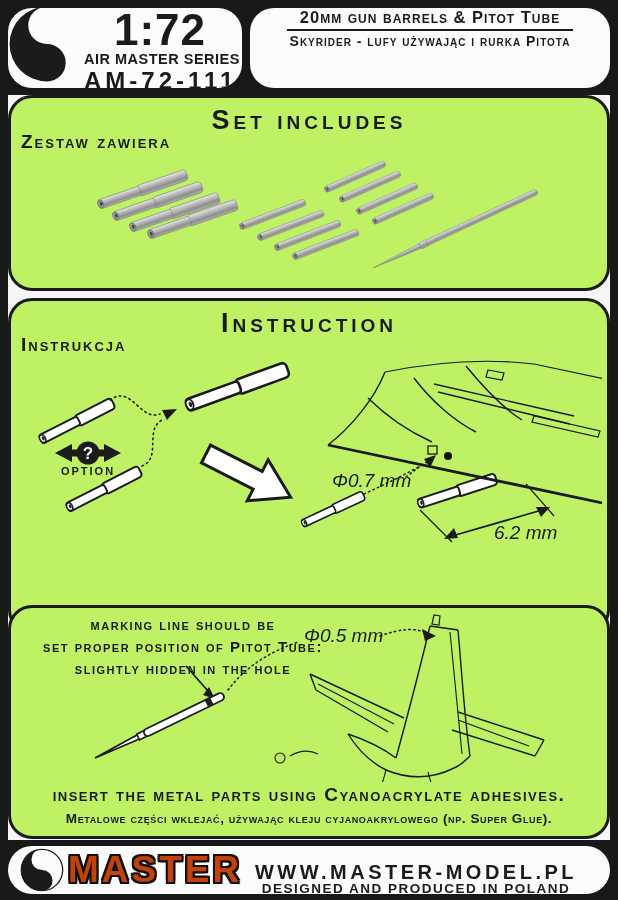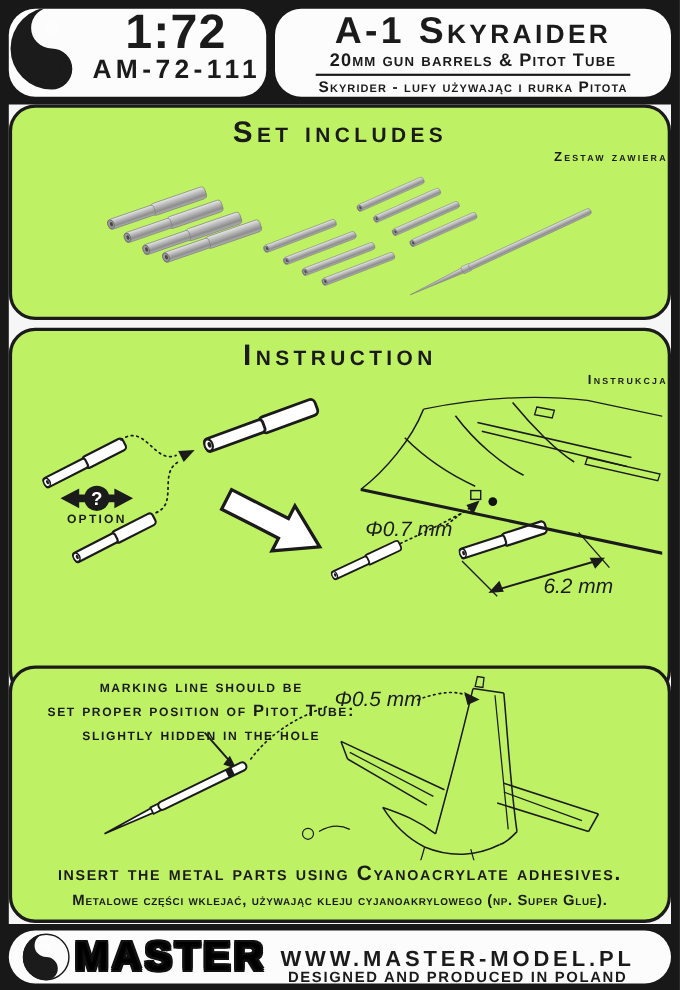--- a/index.html
+++ b/index.html
@@ -18,31 +18,31 @@
   .hr{width:286px;height:2px;background:#1b1b1b;margin:3px auto 2px auto;}
   .subtitle-pl{font-size:14px;font-weight:bold;font-variant:small-caps;letter-spacing:1px;}
   
   .mid{position:absolute;left:8px;top:95px;width:602px;height:745px;background:#f6f6f6;}
   .sec{position:absolute;left:0;width:602px;background:#bef264;border:3px solid #1b1b1b;
        border-radius:24px;box-sizing:border-box;}
   .sec1{top:0;height:196px;}
   .sec2{top:203px;height:336px;}
   .sec3{top:510px;height:234px;}
   .sec-title{font-size:27px;font-weight:bold;font-variant:small-caps;letter-spacing:4px;text-align:center;margin-top:8px;line-height:28px;}
-  .sec-sub{font-size:12px;font-weight:bold;font-variant:small-caps;letter-spacing:2px;text-align:right;line-height:16px;margin-left:10px;}
+  .sec-sub{font-size:19px;font-weight:bold;font-variant:small-caps;letter-spacing:2px;text-align:left;line-height:16px;margin-left:10px;}
   .abs{position:absolute;}
   .note{left:16px;top:6px;width:312px;text-align:center;font-size:15px;font-weight:bold;
         font-variant:small-caps;letter-spacing:1.5px;line-height:22px;}
   .glue-en{left:10px;top:176px;width:576px;text-align:center;font-size:19px;font-weight:bold;
            font-variant:small-caps;letter-spacing:1.5px;}
   .glue-pl{left:10px;top:203px;width:576px;text-align:center;font-size:13.5px;font-weight:bold;
            font-variant:small-caps;letter-spacing:.6px;}
   
   .footer{left:8px;top:846px;width:602px;height:48px;overflow:hidden;}
-  .brand{position:absolute;left:60px;top:0px;font-size:37px;font-weight:bold;letter-spacing:3px;color:#000000;
+  .brand{position:absolute;left:60px;top:0px;font-size:37px;font-weight:bold;letter-spacing:3px;color:#c2410c;
          text-shadow:-2px -2px 0 #111,0 -2px 0 #111,2px -2px 0 #111,-2px 0 0 #111,2px 0 0 #111,
                      -2px 2px 0 #111,0 2px 0 #111,2px 2px 0 #111;line-height:48px;}
   .f-right{position:absolute;right:8px;top:1px;width:372px;text-align:center;margin-top:16px;}
   .web{font-size:20px;font-weight:bold;letter-spacing:3.5px;line-height:19px;}
   .copy{font-size:13.5px;font-weight:bold;font-variant:small-caps;letter-spacing:.5px;line-height:14px;}
   .origin{font-size:13.5px;font-weight:bold;letter-spacing:1.5px;line-height:14px;}
   svg text{font-family:"Liberation Sans","DejaVu Sans",sans-serif;}
   .dim{font-size:19px;font-style:italic;fill:#1b1b1b;}
 </style>
 </head>
@@ -51,26 +51,26 @@
 <div class="page">
 
   <div class="box hdr-left">
     <svg width="78" height="80" viewBox="0 0 100 100" style="position:absolute;left:0px;top:-4px">
       <path d="M50,2 A48,48 0 0 0 50,98 A24,24 0 0 0 50,50 A24,24 0 0 1 50,2 Z" fill="#1b1b1b"></path>
       <circle cx="50" cy="74" r="10" fill="#1b1b1b"></circle>
       <circle cx="50" cy="27" r="9" fill="#fdfdfd"></circle>
     </svg>
     <div class="hdr-text">
       <div class="scale">1:72</div>
+      <div class="series">AIR MASTER SERIES</div>
       <div class="code">AM-72-111</div>
     </div>
   </div>
 
   <div class="box hdr-right">
-    <div class="title">A-1 Skyraider</div>
     <div class="subtitle">20mm gun barrels &amp; Pitot Tube</div>
     <div class="hr"></div>
     <div class="subtitle-pl">Skyrider - lufy używając i rurka Pitota</div>
   </div>
 
   <div class="mid">
 
     <div class="sec sec1">
       <div class="sec-title">Set includes</div>
       <div class="sec-sub">Zestaw zawiera</div>

